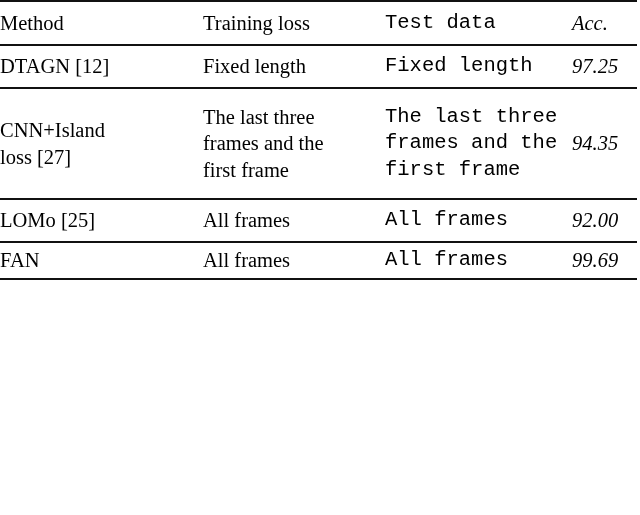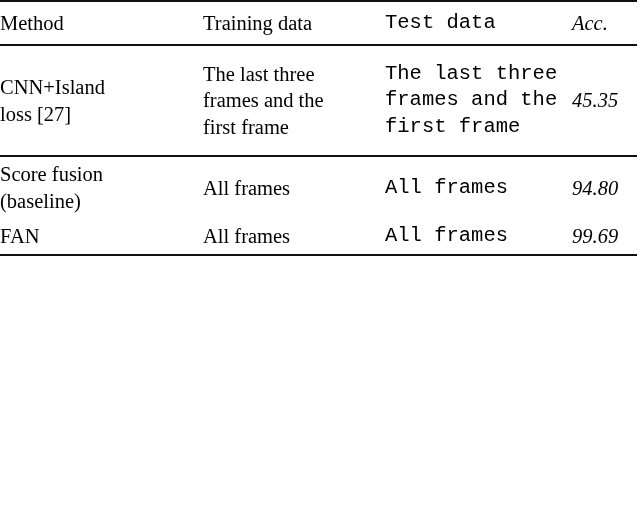--- a/index.html
+++ b/index.html
@@ -93,60 +93,65 @@
     <colgroup>
       <col class="c-method">
       <col class="c-train">
       <col class="c-test">
       <col class="c-acc">
     </colgroup>
 
     <thead>
       <tr class="rule-top">
         <th class="cell-method">Method</th>
-        <th class="cell-train">Training data</th>
+        <th class="cell-train">Training loss</th>
         <th class="cell-test">Test data</th>
         <th class="cell-acc">Acc.</th>
       </tr>
     </thead>
 
     <tbody>
 
 
+      <tr class="rule-mid row-short">
+        <td class="cell-method multiline">DTAGN [12]</td>
+        <td class="cell-train multiline">Fixed length</td>
+        <td class="cell-test multiline">Fixed length</td>
+        <td class="cell-acc">97.25</td>
+      </tr>
 
       <tr class="rule-mid row-xtall">
         <td class="cell-method multiline">CNN+Island
 loss [27]</td>
         <td class="cell-train multiline">The last three
 frames and the
 first frame</td>
         <td class="cell-test multiline">The last three
 frames and the
 first frame</td>
-        <td class="cell-acc">45.35</td>
+        <td class="cell-acc">94.35</td>
       </tr>
 
+      <tr class="rule-mid row-short">
+        <td class="cell-method multiline">LOMo [25]</td>
+        <td class="cell-train multiline">All frames</td>
+        <td class="cell-test multiline">All frames</td>
+        <td class="cell-acc">92.00</td>
+      </tr>
 
       <tr class="rule-mid rule-bottom">
         <td colspan="4" style="padding:0;">
           <table class="inner">
             <colgroup>
               <col class="c-method">
               <col class="c-train">
               <col class="c-test">
               <col class="c-acc">
             </colgroup>
             <tbody>
-              <tr class="inner-r1">
-                <td class="cell-method multiline">Score fusion
-(baseline)</td>
-                <td class="cell-train multiline">All frames</td>
-                <td class="cell-test multiline">All frames</td>
-                <td class="cell-acc">94.80</td>
-              </tr>
               <tr class="inner-r3">
                 <td class="cell-method multiline">FAN</td>
                 <td class="cell-train multiline">All frames</td>
                 <td class="cell-test multiline">All frames</td>
                 <td class="cell-acc acc-bold">99.69</td>
               </tr>
             </tbody>
           </table>
         </td>
       </tr>

